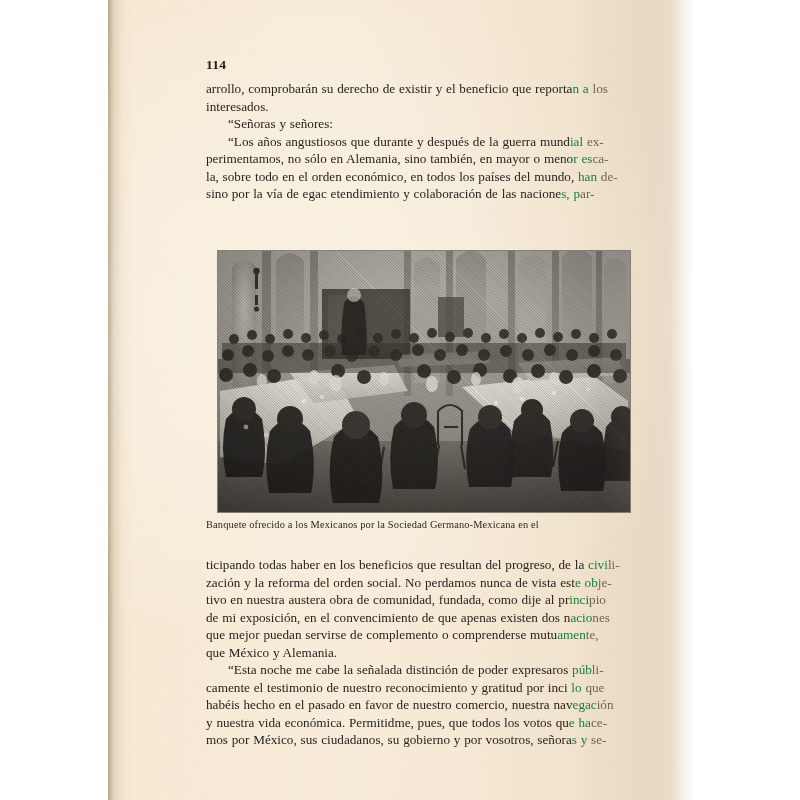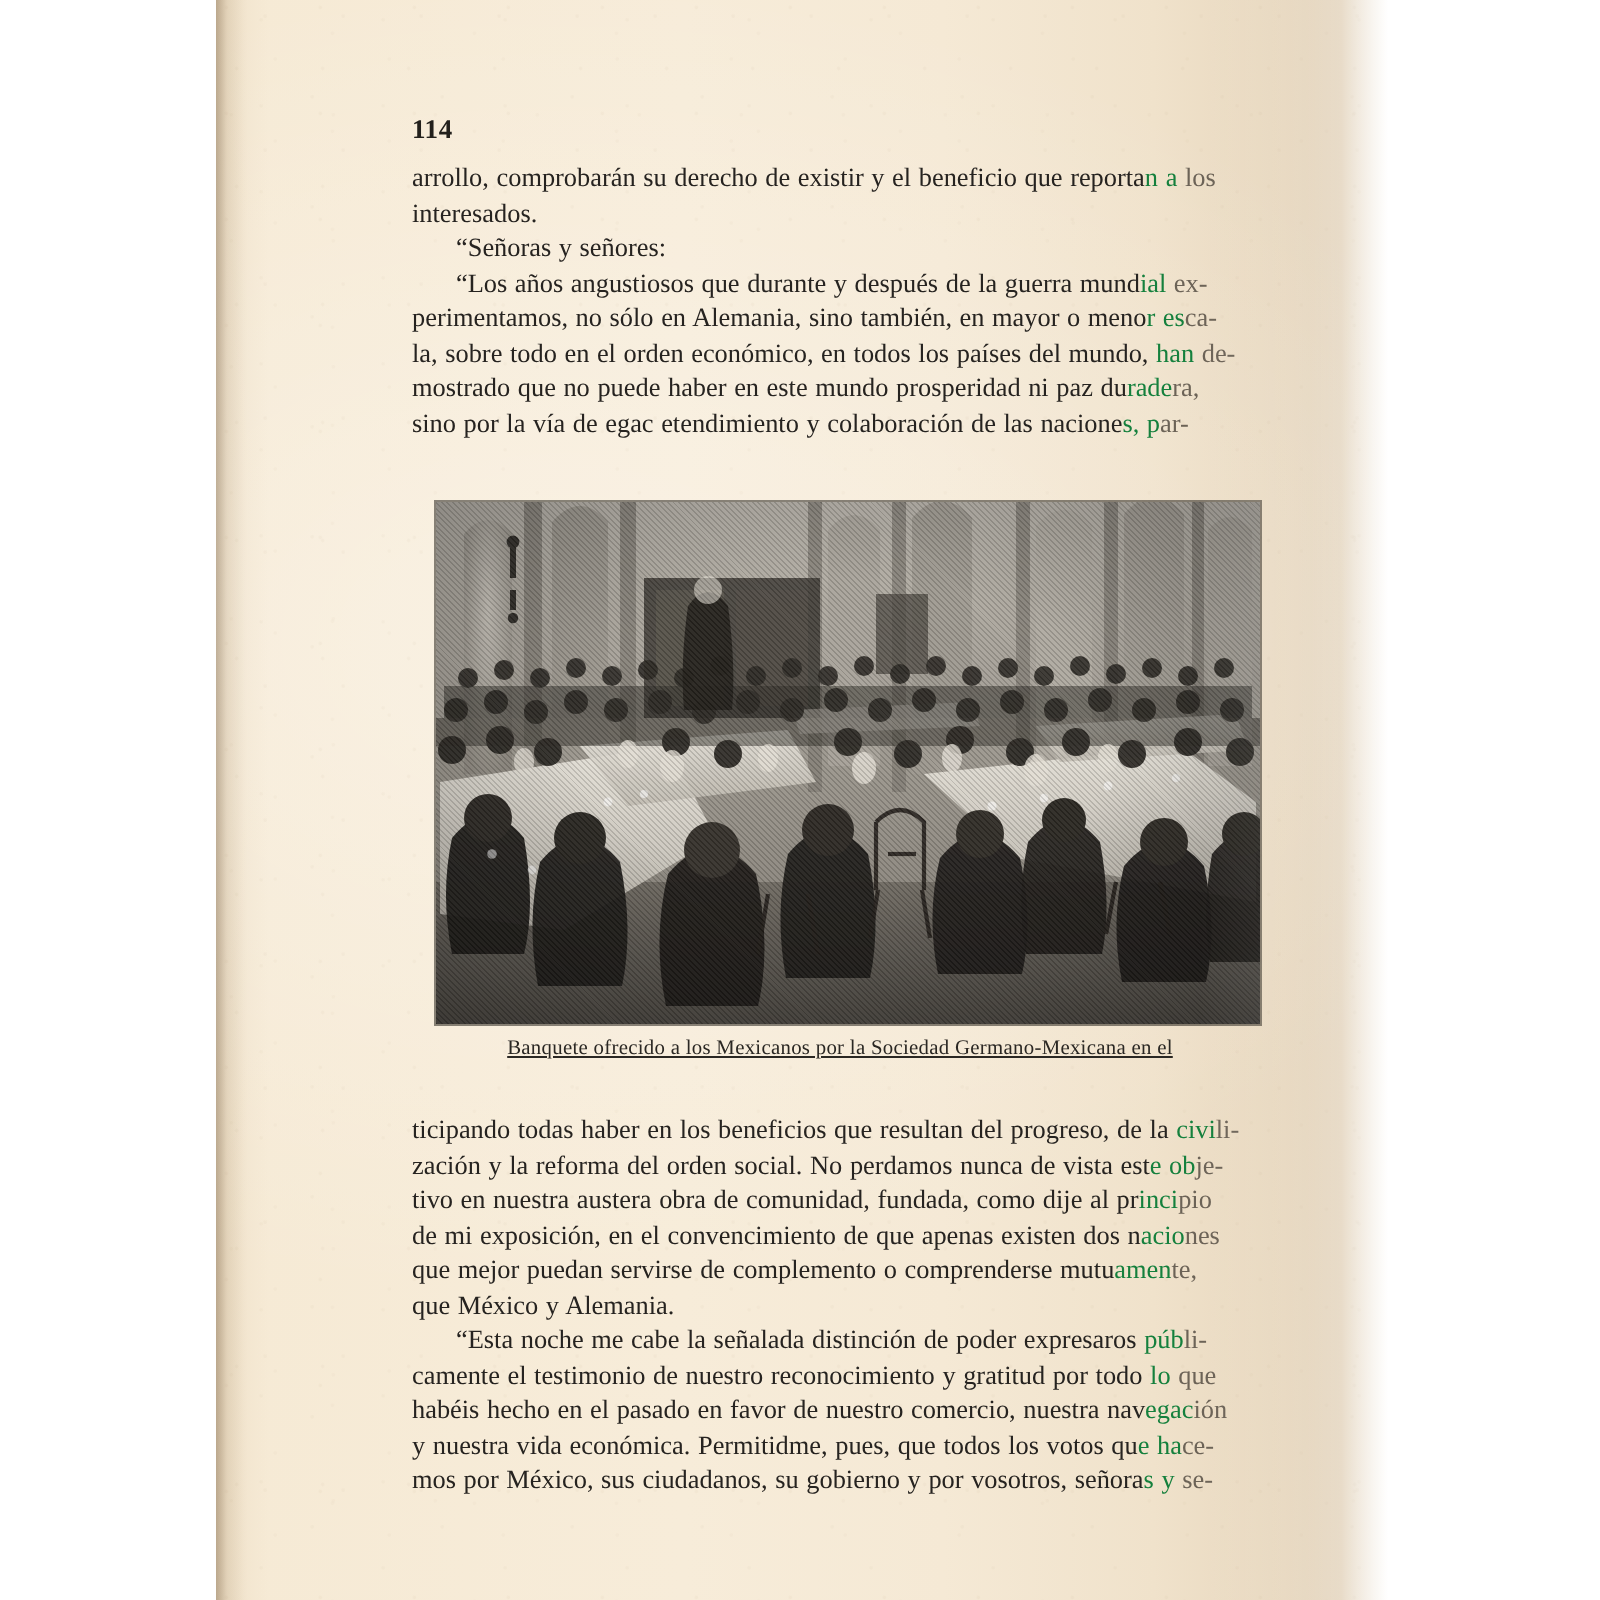--- a/index.html
+++ b/index.html
@@ -164,26 +164,24 @@
                 rgba(0,0,0,0) 40%, rgba(0,0,0,0.30) 100%);
   }
 
   
   .caption {
     position: absolute;
     left: 206px;
     top: 518px;
     width: 428px;
     z-index: 5;
-    text-align: center;
     font-size: 10.4px;
     line-height: 13.4px;
     color: #2a2723;
     letter-spacing: 0.15px;
-    text-decoration: underline;
   }
   .caption .cl { display: block; white-space: nowrap; }
 </style>
 </head>
 <body>
 
 <div id="scan">
 
   <div class="paper"></div>
   <div class="gutter"></div>
@@ -192,21 +190,20 @@
   <div class="folio">114</div>
 
   <div class="upper">
     <p class="body" id="upper-lines">
         <span class="ln"><span>arrollo, comprobarán su derecho de existir y el beneficio que reporta</span><span class="dim">n a </span><span class="fade1">los</span></span>
         <span class="ln">interesados.</span>
         <span class="ln ind">“Señoras y señores:</span>
         <span class="ln ind"><span>“Los años angustiosos que durante y después de la guerra mund</span><span class="dim">ial </span><span class="fade1">ex-</span></span>
         <span class="ln"><span>perimentamos, no sólo en Alemania, sino también, en mayor o meno</span><span class="dim">r es</span><span class="fade1">ca-</span></span>
         <span class="ln"><span>la, sobre todo en el orden económico, en todos los países del mundo, </span><span class="dim">han </span><span class="fade1">de-</span></span>
-        <span class="ln"><span>mostrado que no puede haber en este mundo prosperidad ni paz du</span><span class="dim">rade</span><span class="fade1">ra,</span></span>
         <span class="ln"><span>sino por la vía de egac etendimiento y colaboración de las nacione</span><span class="dim">s, p</span><span class="fade1">ar-</span></span>
       </p>
   </div>
 
   <div class="photo-wrap">
     <svg width="412" height="261" viewBox="0 0 412 261">
       <defs>
         <linearGradient id="wallg" x1="0" y1="0" x2="0" y2="1">
           <stop offset="0%" stop-color="#b9b4ab"></stop>
           <stop offset="45%" stop-color="#a49f96"></stop>
@@ -414,21 +411,21 @@
 
   <div class="lower">
     <p class="body" id="lower-lines">
         <span class="ln"><span>ticipando todas haber en los beneficios que resultan del progreso, de la </span><span class="dim">civi</span><span class="fade1">li-</span></span>
         <span class="ln"><span>zación y la reforma del orden social. No perdamos nunca de vista est</span><span class="dim">e ob</span><span class="fade1">je-</span></span>
         <span class="ln"><span>tivo en nuestra austera obra de comunidad, fundada, como dije al pr</span><span class="dim">inci</span><span class="fade1">pio</span></span>
         <span class="ln"><span>de mi exposición, en el convencimiento de que apenas existen dos n</span><span class="dim">acio</span><span class="fade1">nes</span></span>
         <span class="ln"><span>que mejor puedan servirse de complemento o comprenderse mutu</span><span class="dim">amen</span><span class="fade1">te,</span></span>
         <span class="ln">que México y Alemania.</span>
         <span class="ln ind"><span>“Esta noche me cabe la señalada distinción de poder expresaros</span><span class="dim"> púb</span><span class="fade1">li-</span></span>
-        <span class="ln"><span>camente el testimonio de nuestro reconocimiento y gratitud por todo</span><span class="dim"> lo </span><span class="fade1">que</span></span>
+        <span class="ln"><span>camente el testimonio de nuestro reconocimiento y gratitud por inci</span><span class="dim"> lo </span><span class="fade1">que</span></span>
         <span class="ln"><span>habéis hecho en el pasado en favor de nuestro comercio, nuestra nav</span><span class="dim">egac</span><span class="fade1">ión</span></span>
         <span class="ln"><span>y nuestra vida económica. Permitidme, pues, que todos los votos qu</span><span class="dim">e ha</span><span class="fade1">ce-</span></span>
         <span class="ln"><span>mos por México, sus ciudadanos, su gobierno y por vosotros, señora</span><span class="dim">s y </span><span class="fade1">se-</span></span>
       </p>
   </div>
 
   <div class="right-falloff"></div>
 </div>
 
 </body></html>

